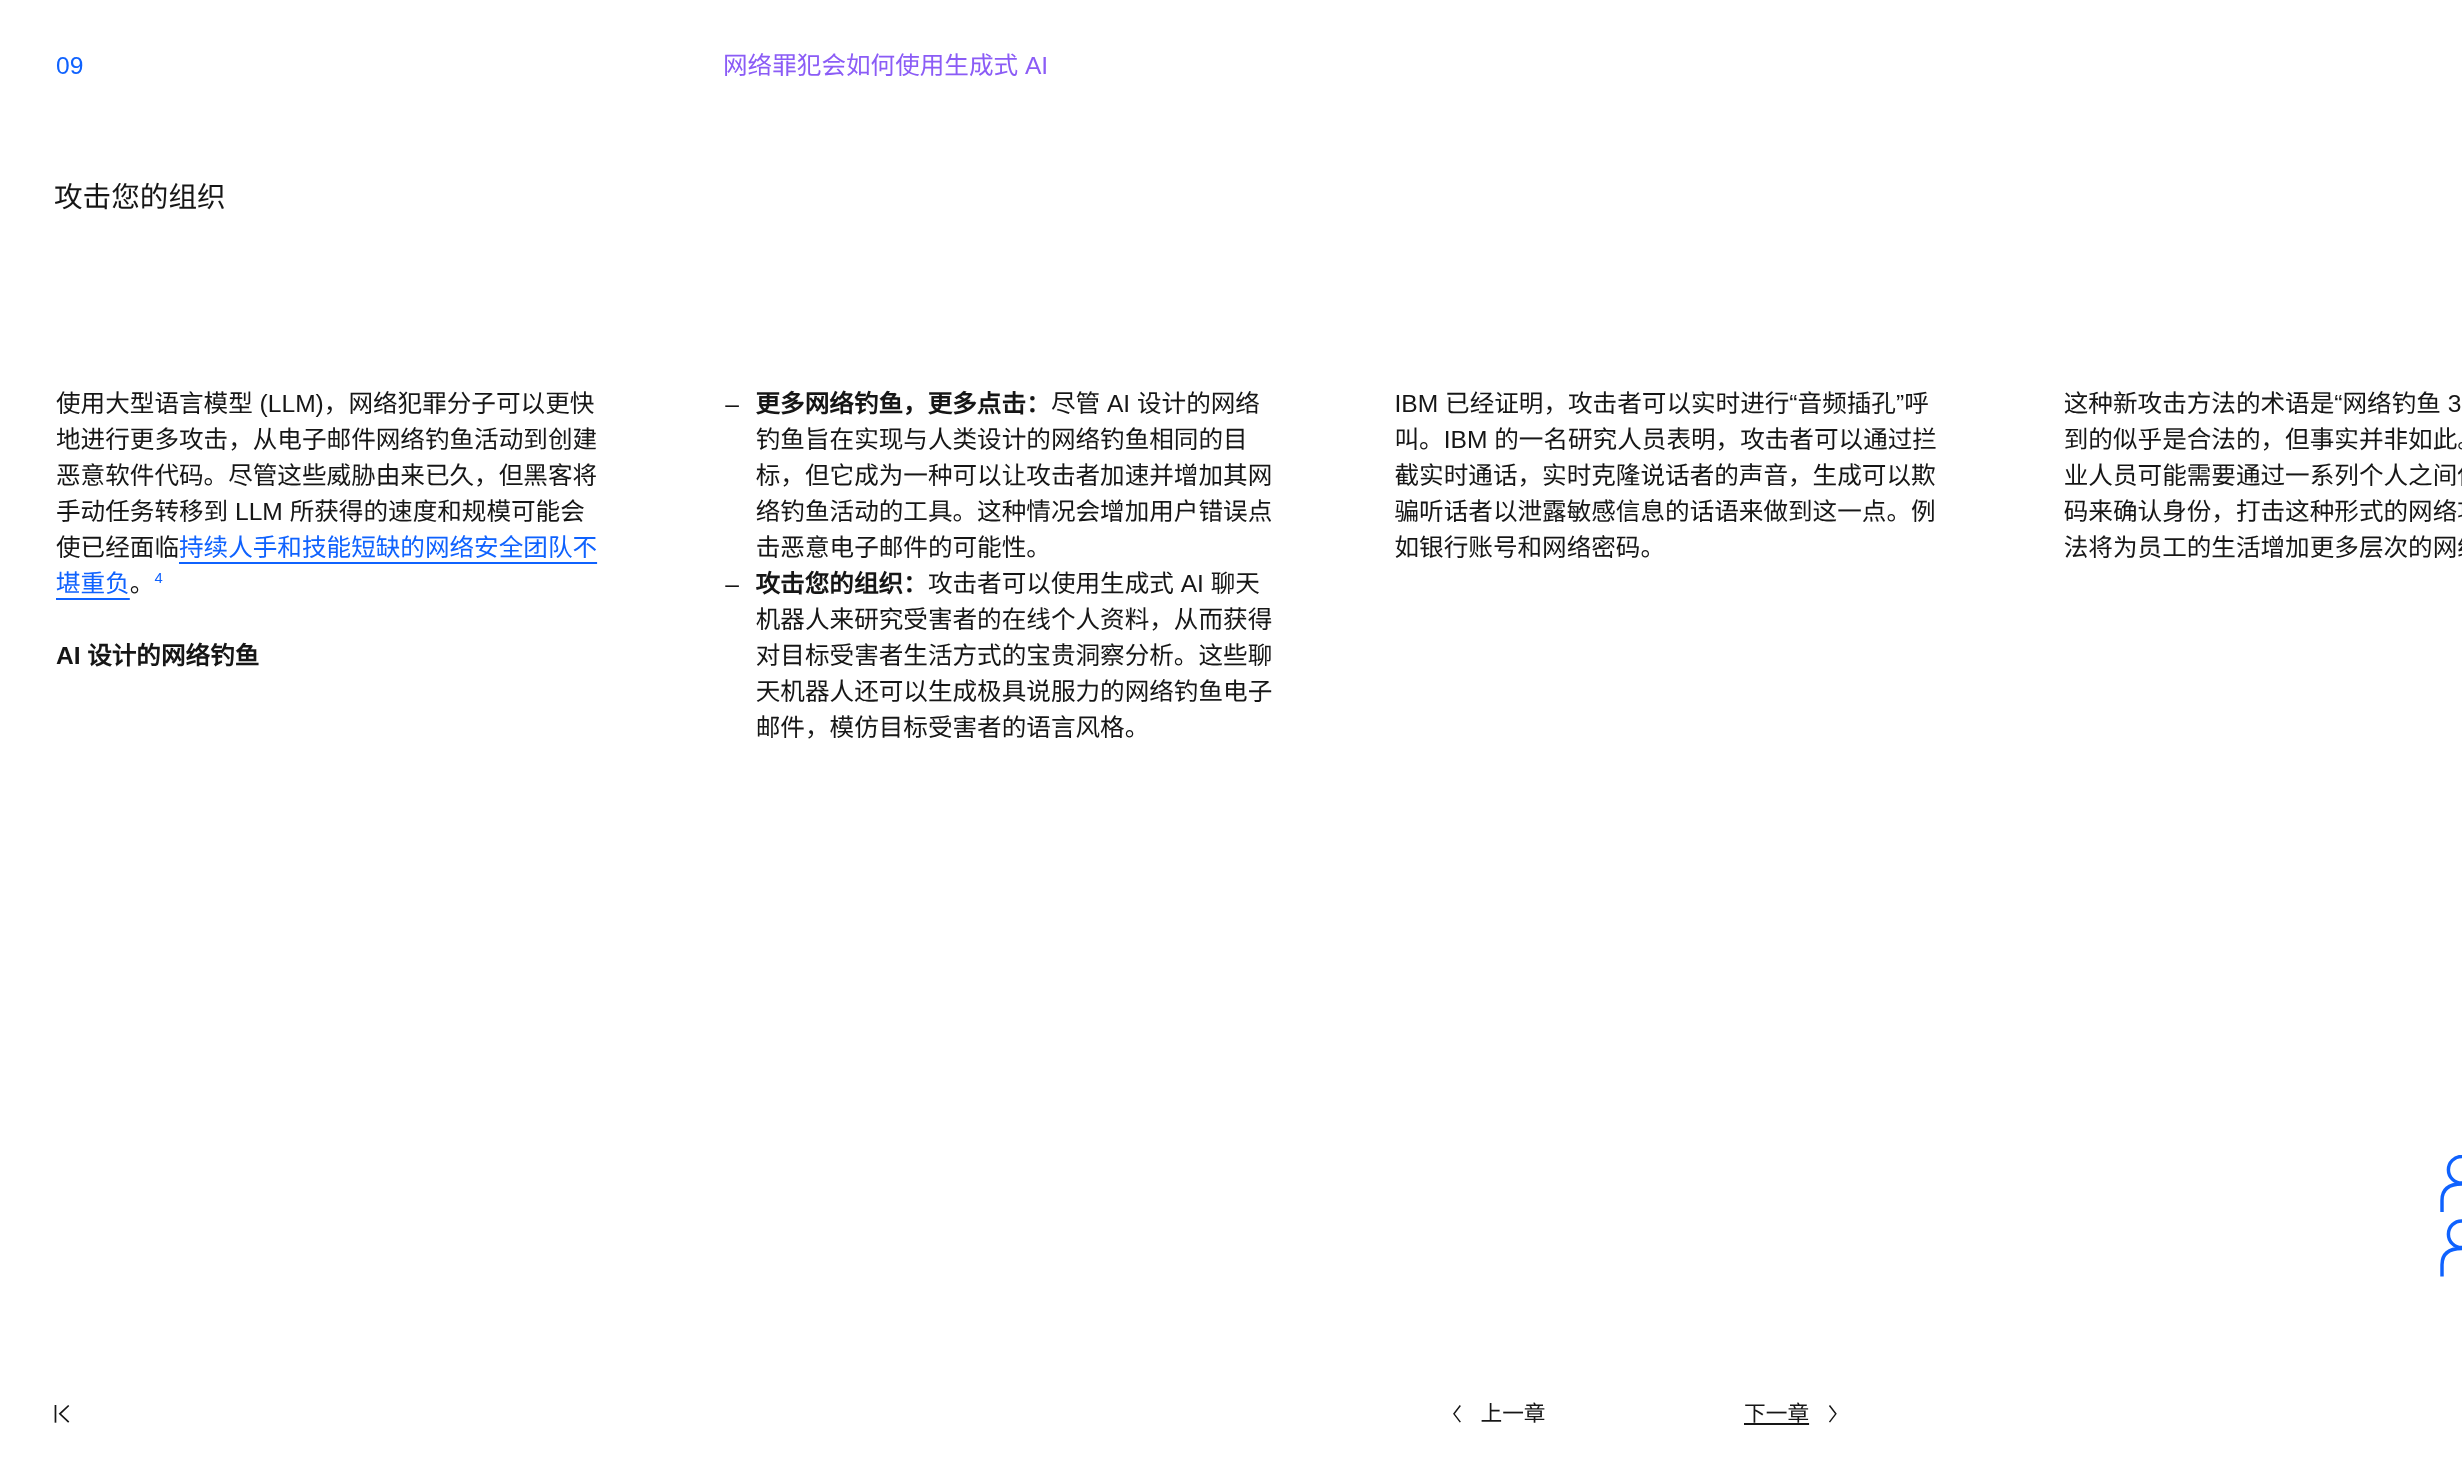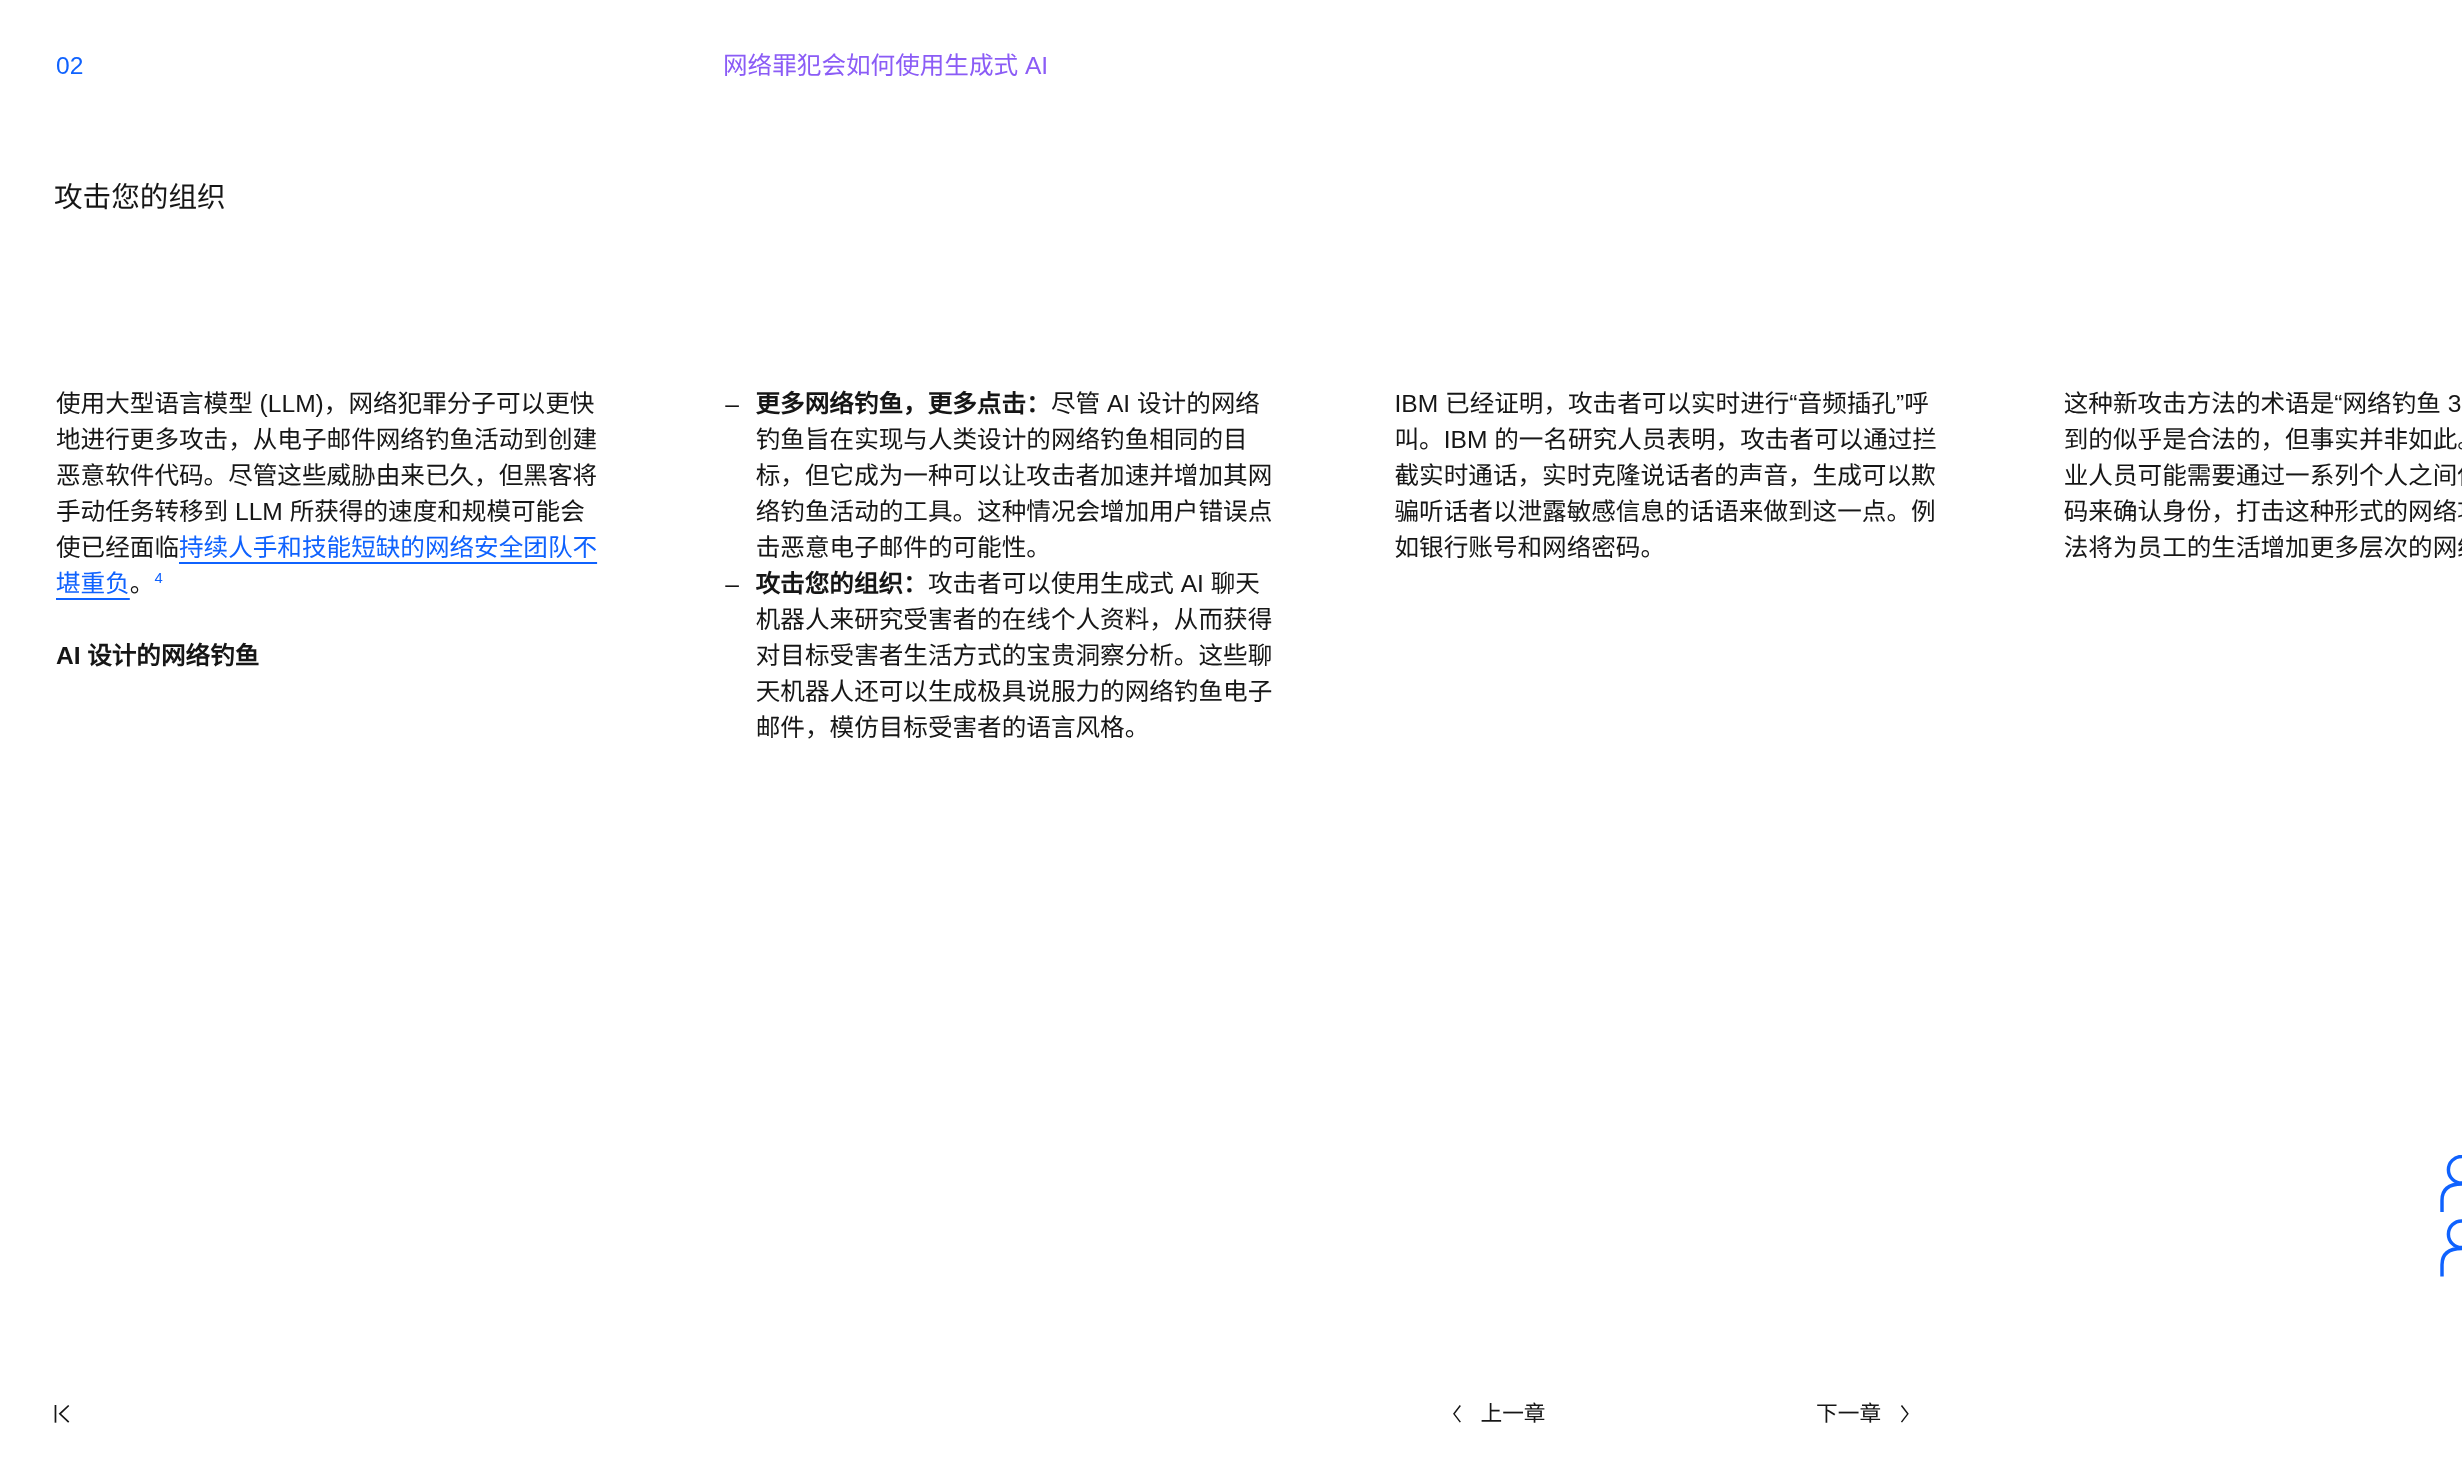--- a/index.html
+++ b/index.html
@@ -55,29 +55,29 @@
   
   .footer-btn {
     background: none; border: none; cursor: pointer;
     font-family: "Liberation Sans", sans-serif;
     color: #161616; font-size: 21.7px; line-height: 21.7px;
     display: flex; align-items: center; gap: 18.7px;
     position: absolute; top: 1403px; height: 21.7px;
   }
   .skip-btn { left: 54px; }
   .prev-btn { left: 1452px; }
-  .next-btn { left: 1816px; }
+  .next-btn { left: 1744px; text-decoration: underline; }
   .nav-ico { display: block; }
 </style>
 </head>
 <body>
 
 <div class="page">
 
-  <div class="chapter-num">02</div>
+  <div class="chapter-num">09</div>
   <div class="running-title">网络罪犯会如何使用生成式 AI</div>
   <h1 class="section-title">攻击您的组织</h1>
 
   <div class="cols">
 
     <div class="col">
       <p class="para"><span>使用大型语言模型 (LLM)，网络犯罪分子可以更快地进行更多攻击，从电子邮件网络钓鱼活动到创建恶意软件代码。尽管这些威胁由来已久，但黑客将手动任务转移到 LLM 所获得的速度和规模可能会使已经面临</span><a class="link">持续人手和技能短缺的网络安全团队不堪重负</a><span>。</span><sup class="fn">4</sup></p>
       <p class="para h2">AI 设计的网络钓鱼</p>
     </div>
 

